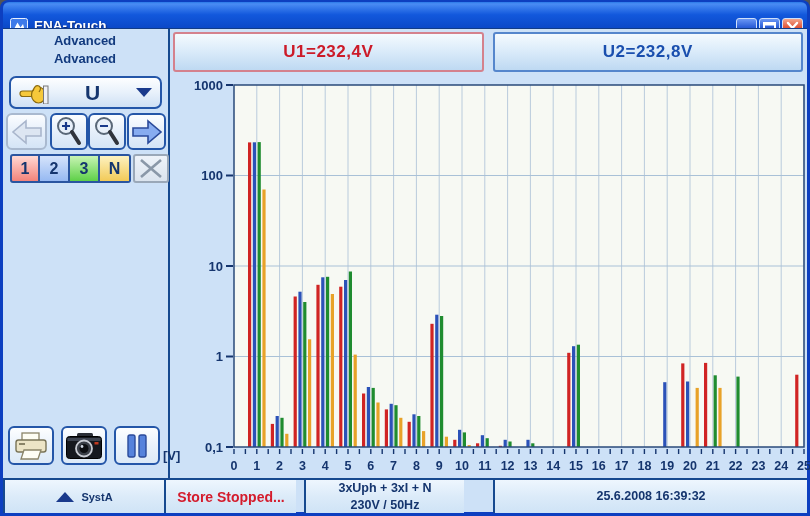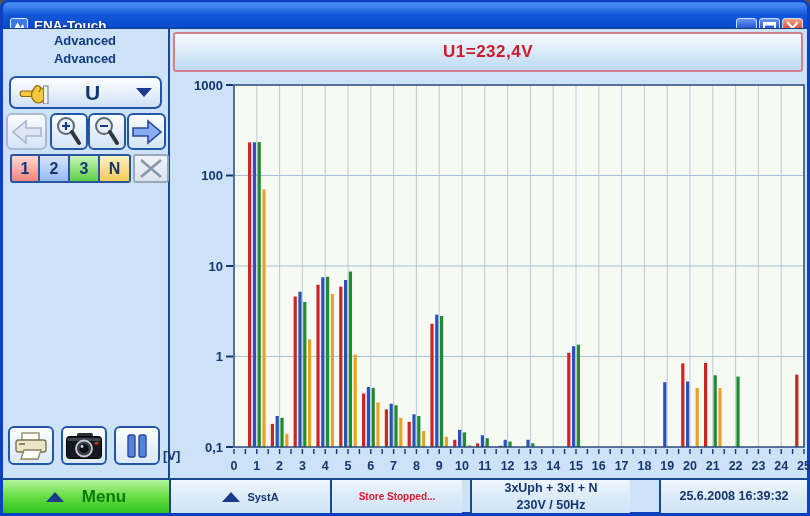--- a/index.html
+++ b/index.html
@@ -97,21 +97,21 @@
     background:linear-gradient(180deg,#eef6fe 0%,#dcebf9 50%,#cfe3f6 100%);
     display:flex;align-items:center;justify-content:center;
     color:#15356e;font-weight:bold;
   }
   .sb-cell.menu{
     border-left:none;width:166px;
     background:linear-gradient(180deg,#b2f59a 0%,#62da3e 55%,#2fc41f 100%);
     color:#0b7a10;font-size:17px;gap:18px;
   }
   .sb-cell.syst{width:161px;font-size:11px;gap:7px;}
-  .sb-cell.store{width:132px;font-size:10px;color:#d41b2c;}
+  .sb-cell.store{width:132px;font-size:14px;color:#d41b2c;}
   .sb-cell.config{width:160px;margin-left:8px;}
   .sb-cell.session{flex:1;margin-left:29px;}
   .two-line{text-align:center;font-size:12.5px;line-height:1.3;}
   .tri-up{width:0;height:0;border-left:9px solid transparent;border-right:9px solid transparent;border-bottom:10px solid #1a3a8c;}
 </style>
 </head>
 <body>
 
 <div class="app">
 
@@ -144,20 +144,21 @@
 
   <div class="content">
     <div class="v-divider"></div>
 
     <div class="panel-title">
       <div>Advanced</div>
       <div>Advanced</div>
     </div>
     <div class="readouts">
       <div class="readout r1">U1=232,4V</div>
+      <div class="readout r2">U2=232,8V</div>
     </div>
 
     <div class="dropdown">
       <svg width="30" height="22" viewBox="0 0 30 22">
         <rect x="1" y="9" width="15" height="5.5" rx="2.7" fill="#f6c83a" stroke="#8a6a10" stroke-width="1.2"></rect>
         <ellipse cx="19.5" cy="13" rx="7" ry="8" fill="#f6c83a" stroke="#8a6a10" stroke-width="1.2"></ellipse>
         <path d="M14,9 Q16,2 20,4 Q23,6 20,10" fill="#f6c83a" stroke="#8a6a10" stroke-width="1.2"></path>
         <rect x="24.5" y="4" width="4.5" height="18" fill="#eef0f6" stroke="#777" stroke-width="1"></rect>
       </svg>
       <span class="val">U</span>
@@ -404,24 +405,20 @@
           <text x="532.8" y="395" text-anchor="middle" font-size="12.5">21</text>
           <text x="555.6" y="395" text-anchor="middle" font-size="12.5">22</text>
           <text x="578.4" y="395" text-anchor="middle" font-size="12.5">23</text>
           <text x="601.2" y="395" text-anchor="middle" font-size="12.5">24</text>
           <text x="624.0" y="395" text-anchor="middle" font-size="12.5">25</text>
         </svg>
     </div>
     <div class="unit-label">[V]</div>
 
     <div class="statusbar">
-      <div class="sb-cell menu">
-        <span class="tri-up"></span>
-        <span>Menu</span>
-      </div>
       <div class="sb-cell syst">
         <span class="tri-up"></span>
         <span>SystA</span>
       </div>
       <div class="sb-cell store">Store Stopped...</div>
       <div class="sb-cell config">
         <div class="two-line">
           <div>3xUph + 3xI + N</div>
           <div>230V / 50Hz</div>
         </div>

